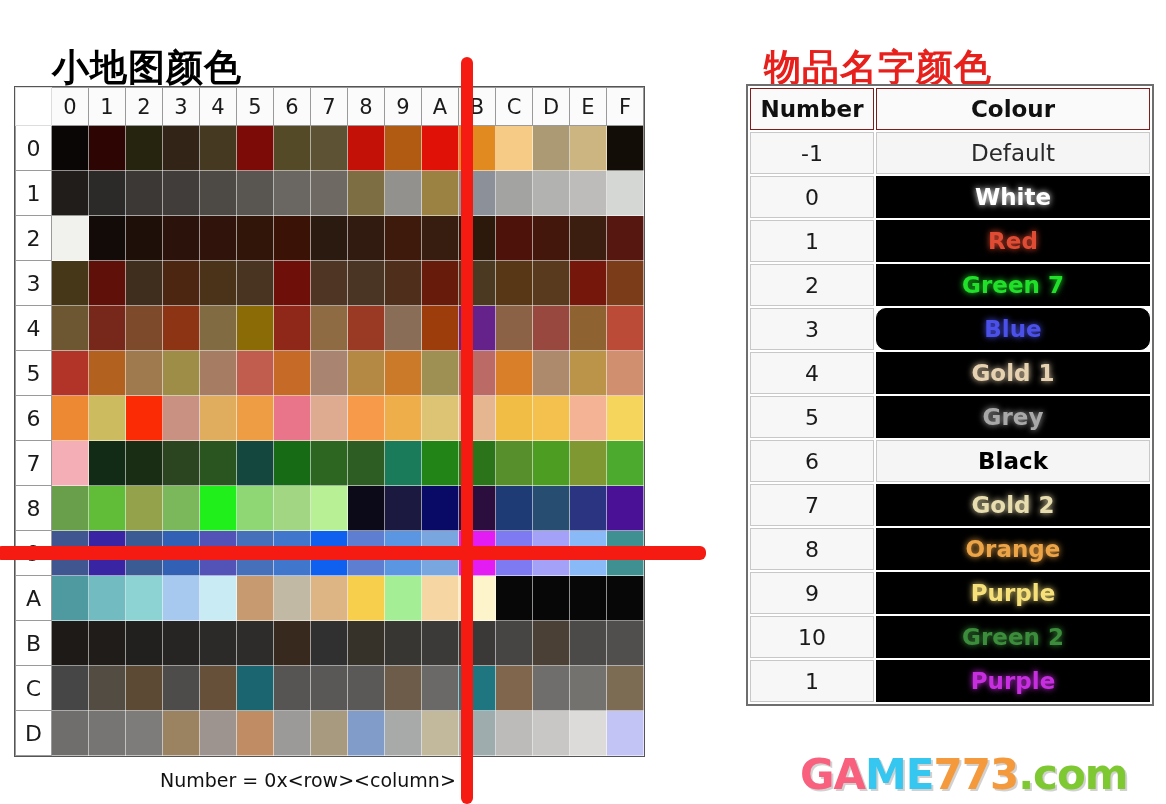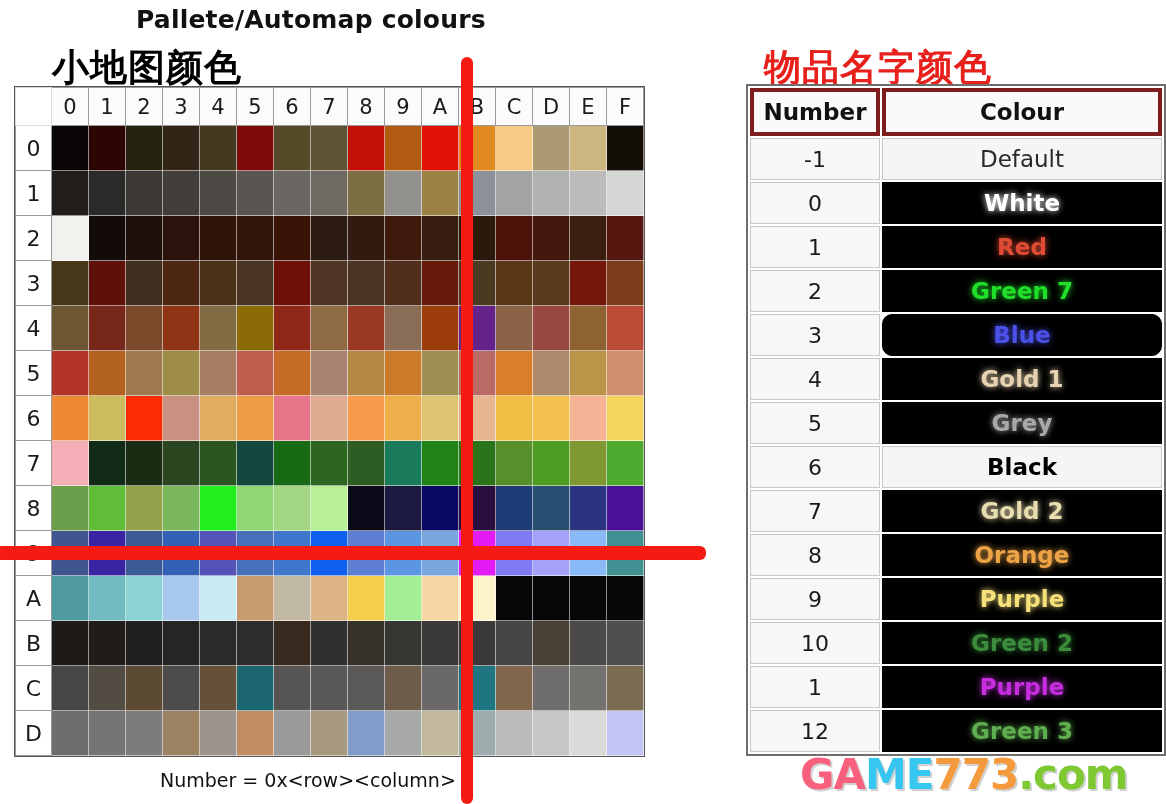--- a/index.html
+++ b/index.html
@@ -102,21 +102,21 @@
   }
   #textcol table{border-collapse:separate;border-spacing:2px;}
   #textcol th,#textcol td{
     padding:0;margin:0;
     height:40px;
     vertical-align:middle;
     text-align:center;
   }
   .tc-h{
     background:#fafafa;
-    border:4px solid #7f1d1d;
+    border:1px solid #7f1d1d;
     font-family:"DejaVu Sans", sans-serif;
     font-weight:bold;
     font-size:23px;
     color:#111111;
   }
   .tc-h-num{width:122px;}
   .tc-h-col{width:272px;}
   .tc-num{
     width:122px;
     background:#f7f7f7;
@@ -153,21 +153,20 @@
   .lg-ga{color:#f8607e;}
   .lg-me{color:#35c7f0;}
   .lg-773{color:#f59a3c;}
   .lg-com{color:#7ec832;}
 </style>
 </head>
 <body>
 
 <div class="stage">
 
-  <div class="title-en" id="pal-title">Pallete/Automap colours</div>
   <div class="title-cn" id="pal-title-cn">小地图颜色</div>
 
   <div class="title-cn" id="txt-title-cn">物品名字颜色</div>
 
   <div id="palette">
     <table>
       <tbody id="palette-body">
           <tr>
             <td class="corner-cell"></td>
             <td class="hdr-cell">0</td>
@@ -511,24 +510,20 @@
             <td class="tc-val dark" style="background: rgb(0, 0, 0); color: rgb(245, 224, 122); font-weight: bold; text-shadow: rgb(245, 224, 122) 0px 0px 6px;">Purple</td>
           </tr>
           <tr>
             <td class="tc-num">10</td>
             <td class="tc-val dark" style="background: rgb(0, 0, 0); color: rgb(59, 140, 59); font-weight: bold; text-shadow: rgb(59, 140, 59) 0px 0px 6px;">Green 2</td>
           </tr>
           <tr>
             <td class="tc-num">1</td>
             <td class="tc-val dark" style="background: rgb(0, 0, 0); color: rgb(199, 46, 224); font-weight: bold; text-shadow: rgb(199, 46, 224) 0px 0px 6px;">Purple</td>
           </tr>
-          <tr>
-            <td class="tc-num">12</td>
-            <td class="tc-val dark" style="background: rgb(0, 0, 0); color: rgb(95, 174, 79); font-weight: bold; text-shadow: rgb(95, 174, 79) 0px 0px 6px;">Green 3</td>
-          </tr>
         </tbody>
     </table>
   </div>
 
   <div class="redline" id="red-v"></div>
   <div class="redline" id="red-h"></div>
 
   <div id="logo">
     <span class="lg-ga">GA</span><span class="lg-me">ME</span><span class="lg-773">773</span><span class="lg-com">.com</span>
   </div>

